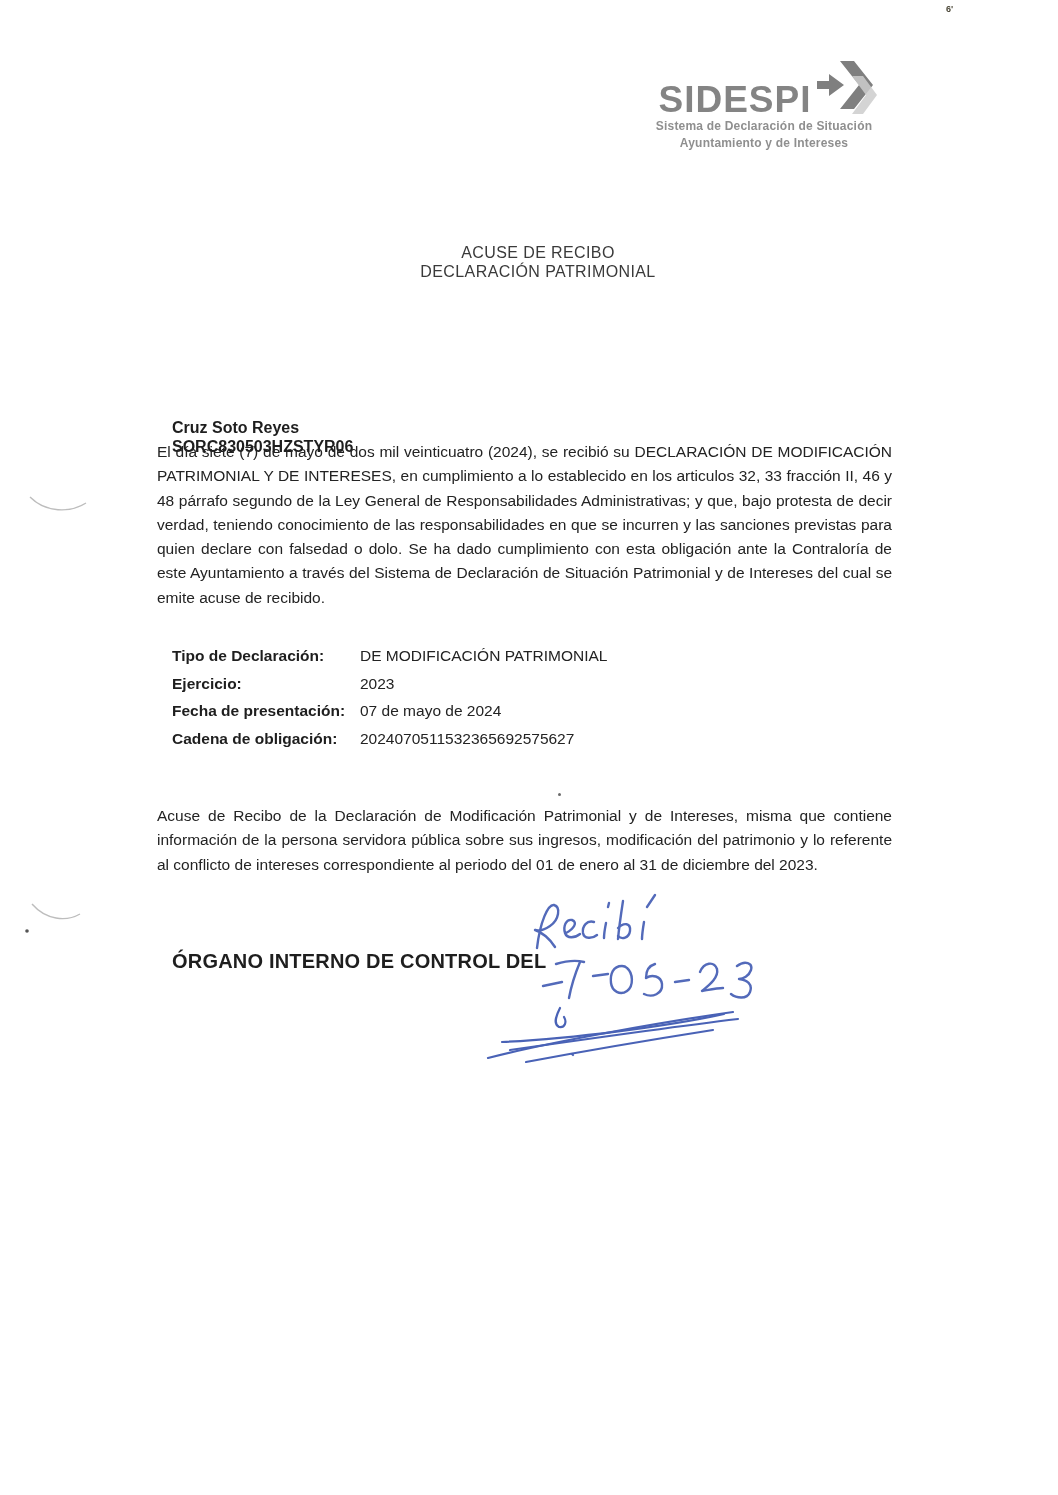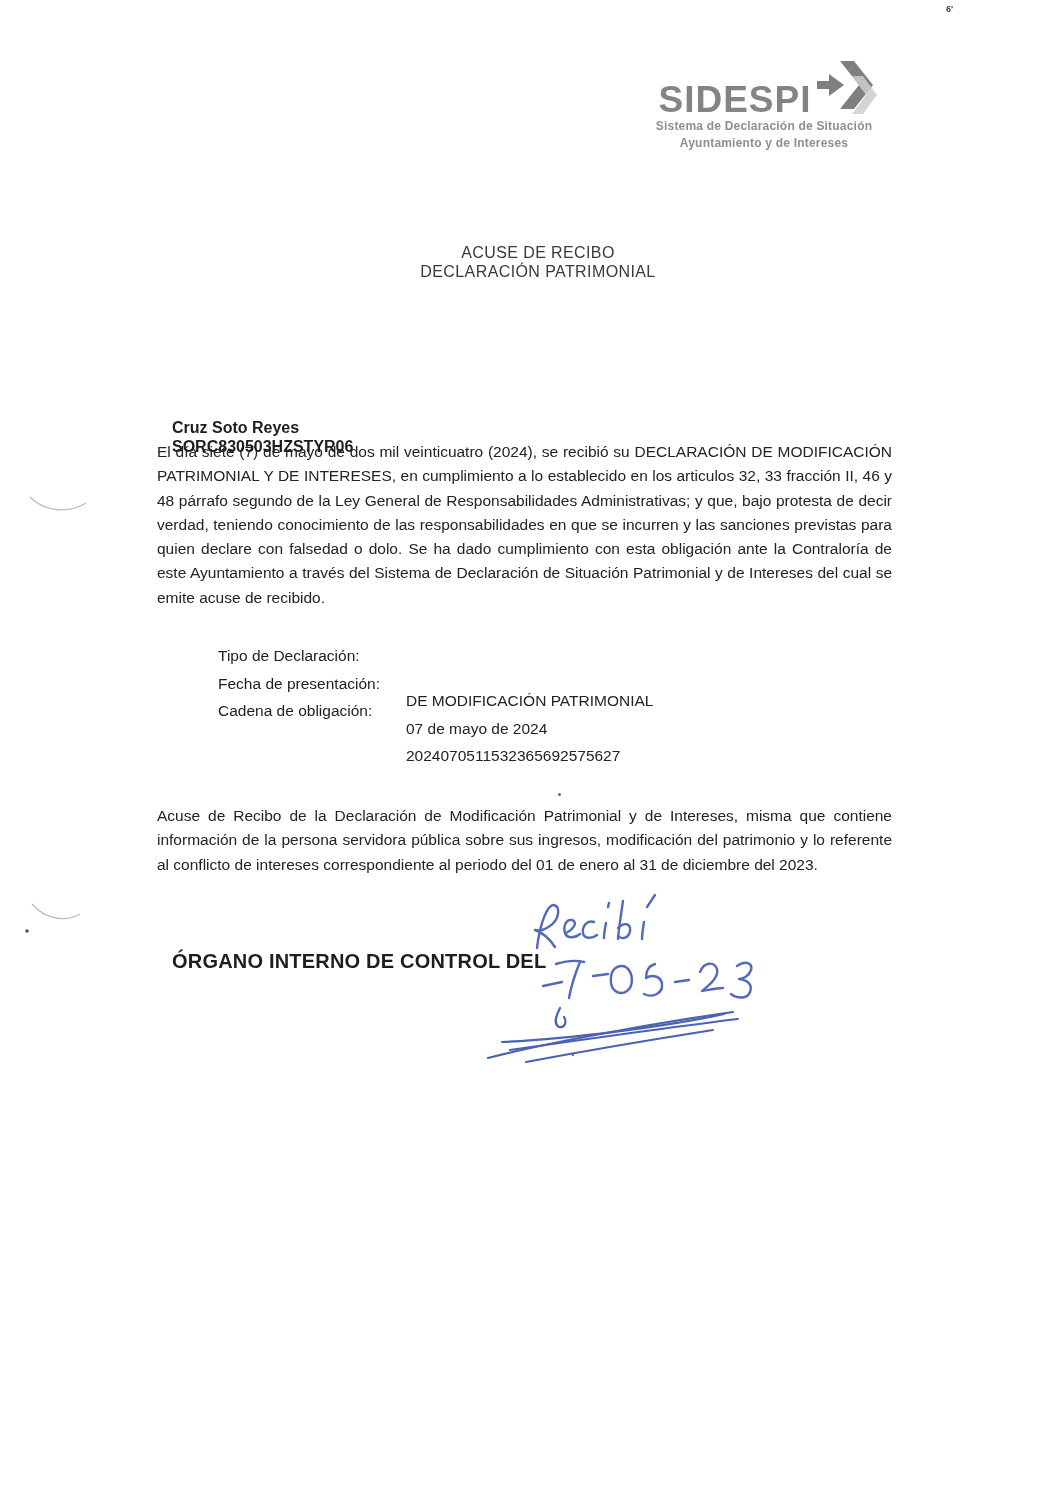--- a/index.html
+++ b/index.html
@@ -39,22 +39,22 @@
   .para{
     position:absolute;left:157px;width:735px;
     font-size:15.5px;line-height:24.3px;text-align:justify;
     color:#232323;filter:blur(.25px);
   }
   .para1{top:440px;}
   .para2{top:804px;}
   
   .fields{position:absolute;top:647px;left:172px;filter:blur(.25px);}
   .field-row{display:flex;height:27.5px;align-items:flex-start;}
-  .field-label{font-weight:normal;min-width:188px;font-size:15.5px;color:#1e1e1e;margin-left:46px;}
-  .field-value{font-size:15.5px;color:#232323;margin-top:45px;}
+  .field-label{font-weight:bold;min-width:188px;font-size:15.5px;color:#1e1e1e;}
+  .field-value{font-size:15.5px;color:#232323;}
   
   .organ{
     position:absolute;top:950px;left:172px;
     font-size:20px;font-weight:bold;color:#1e1e1e;letter-spacing:.2px;
     filter:blur(.25px);
     text-align:right;
   }
   
   .handwriting{position:absolute;top:890px;left:480px;width:320px;height:180px;}
   
@@ -97,20 +97,24 @@
     <div>Cruz Soto Reyes</div>
     <div>SORC830503HZSTYR06</div>
   </div>
 
   <div class="para para1">El día siete (7) de mayo de dos mil veinticuatro (2024), se recibió su DECLARACIÓN DE MODIFICACIÓN PATRIMONIAL Y DE INTERESES, en cumplimiento a lo establecido en los articulos 32, 33 fracción II, 46 y 48 párrafo segundo de la Ley General de Responsabilidades Administrativas; y que, bajo protesta de decir verdad, teniendo conocimiento de las responsabilidades en que se incurren y las sanciones previstas para quien declare con falsedad o dolo. Se ha dado cumplimiento con esta obligación ante la Contraloría de este Ayuntamiento a través del Sistema de Declaración de Situación Patrimonial y de Intereses del cual se emite acuse de recibido.</div>
 
   <div class="fields">
     <div class="field-row">
       <span class="field-label">Tipo de Declaración:</span>
       <span class="field-value">DE MODIFICACIÓN PATRIMONIAL</span>
+    </div>
+    <div class="field-row">
+      <span class="field-label">Ejercicio:</span>
+      <span class="field-value">2023</span>
     </div>
     <div class="field-row">
       <span class="field-label">Fecha de presentación:</span>
       <span class="field-value">07 de mayo de 2024</span>
     </div>
     <div class="field-row">
       <span class="field-label">Cadena de obligación:</span>
       <span class="field-value">2024070511532365692575627</span>
     </div>
   </div>

